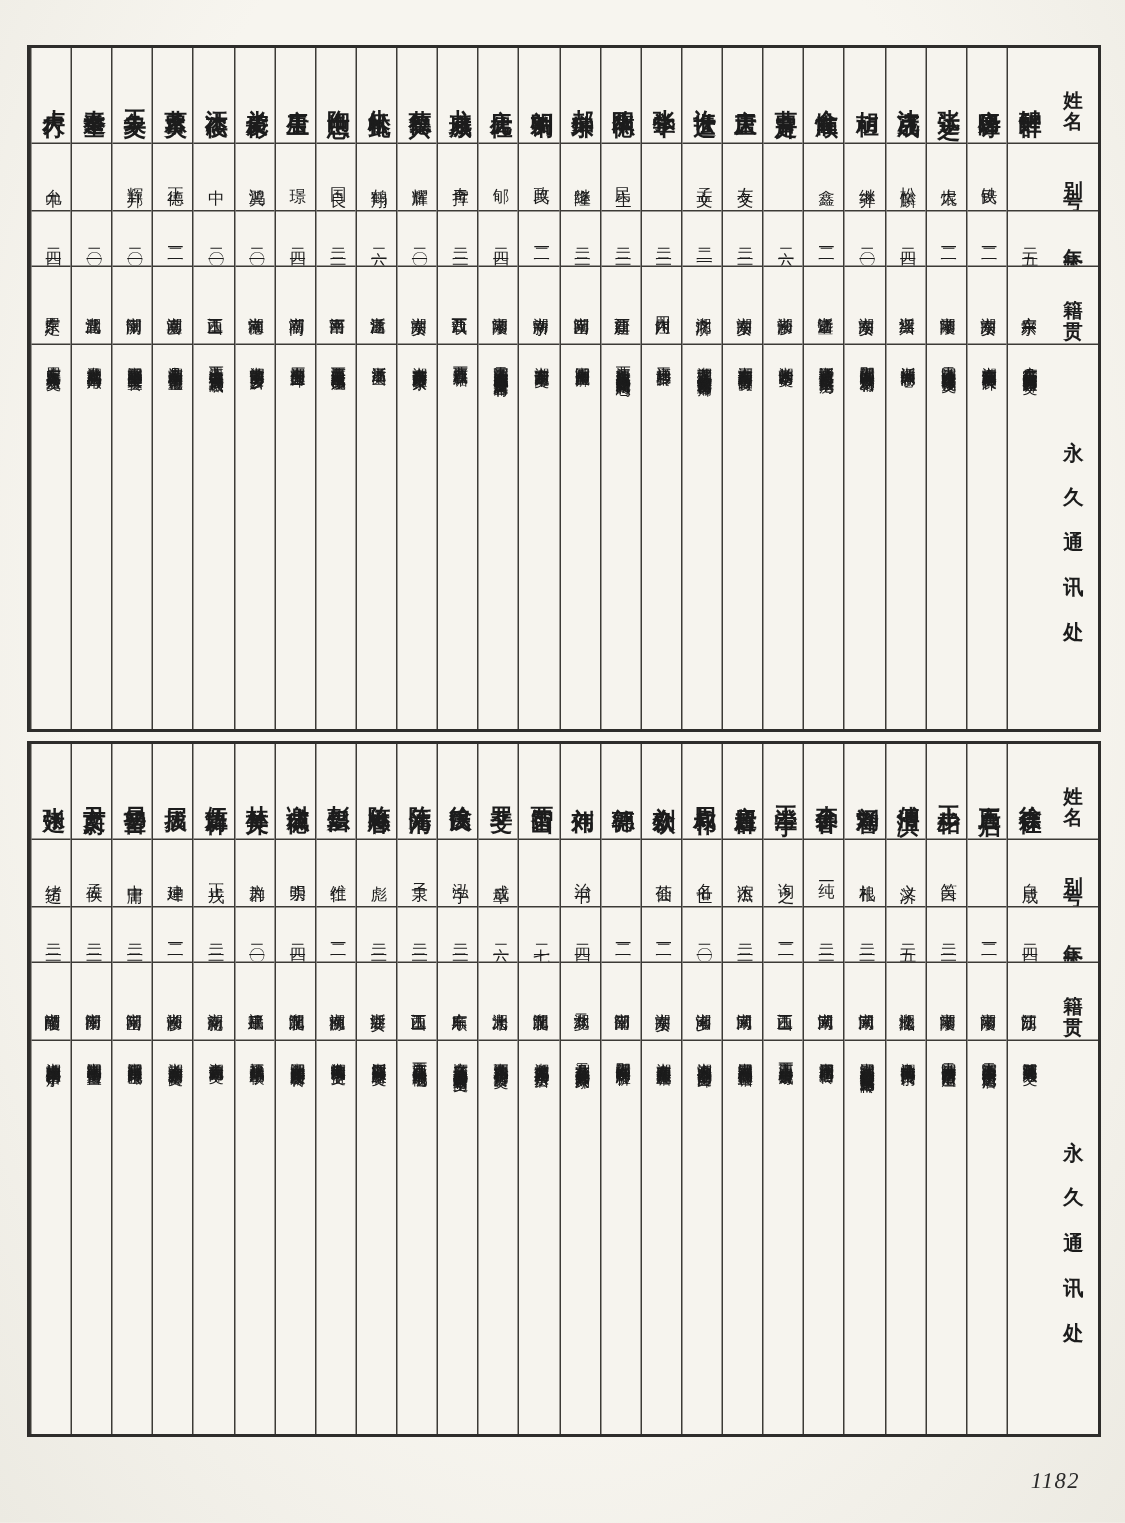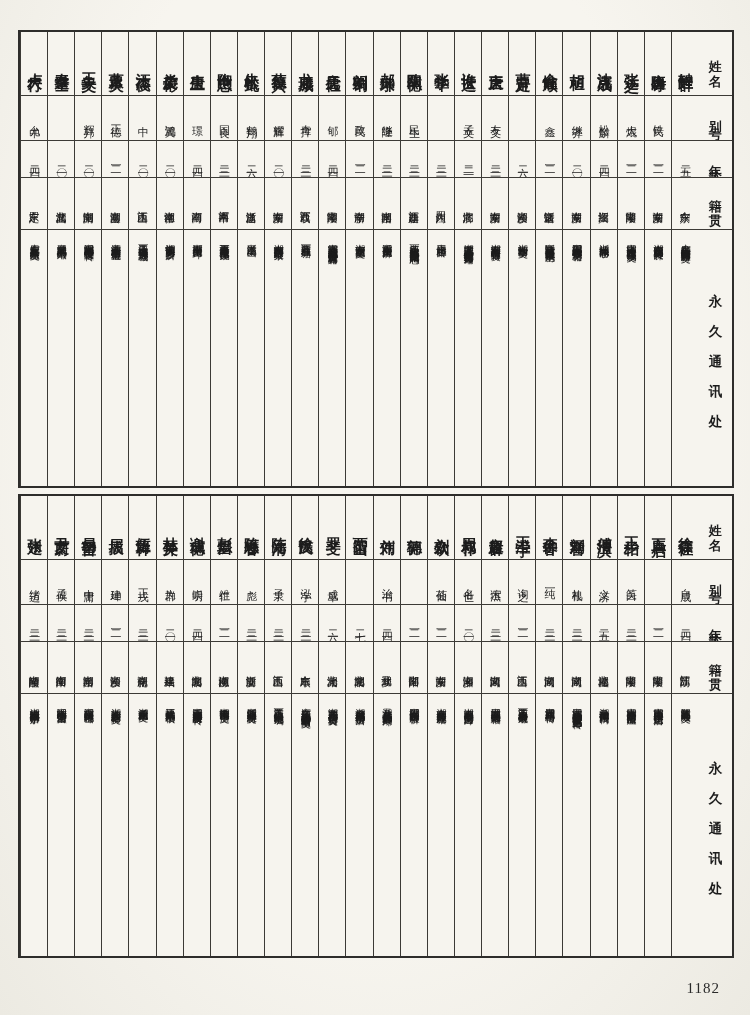--- a/index.html
+++ b/index.html
@@ -65,20 +65,21 @@
   .header-col .name-cell .vtext,
   .header-col .native-cell .vtext { letter-spacing:14px; }
   .header-col .alias-cell .vtext  { letter-spacing:8px; }
   .header-col .age-cell .vtext    { letter-spacing:4px; }
   .header-col .address-cell{ align-items:center; padding-top:0; }
   .header-col .address-cell .vtext{ letter-spacing:30px; font-size:13.5px; }
   .page-number{
     position:absolute;
     right:30px; bottom:18px;
     font-size:15px;
+    font-style:italic;
     color:#2a2a2a;
     letter-spacing:1px;
   }
 </style>
 </head>
 <body>
 
 <div class="page">
 
   <div class="table-block">

